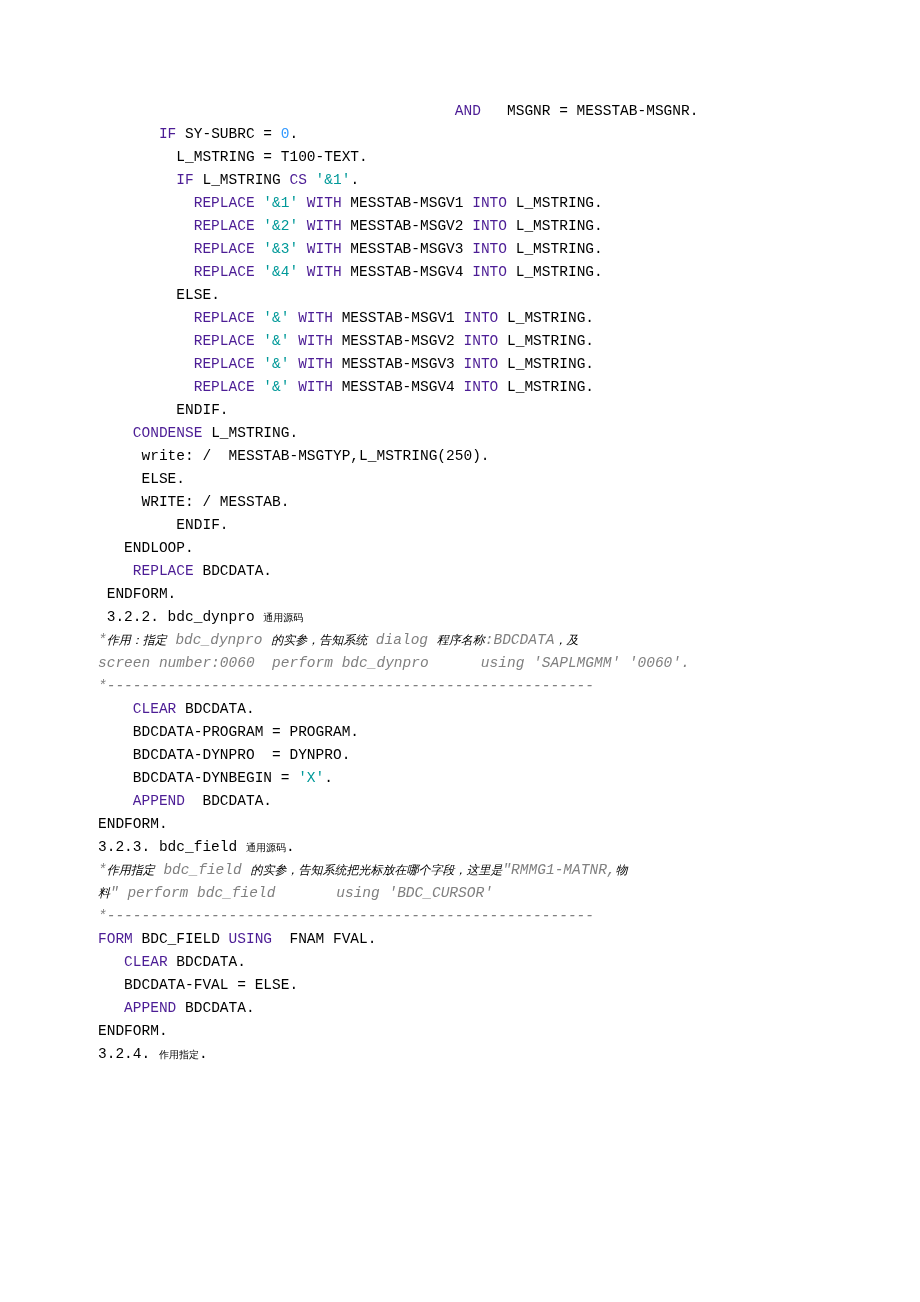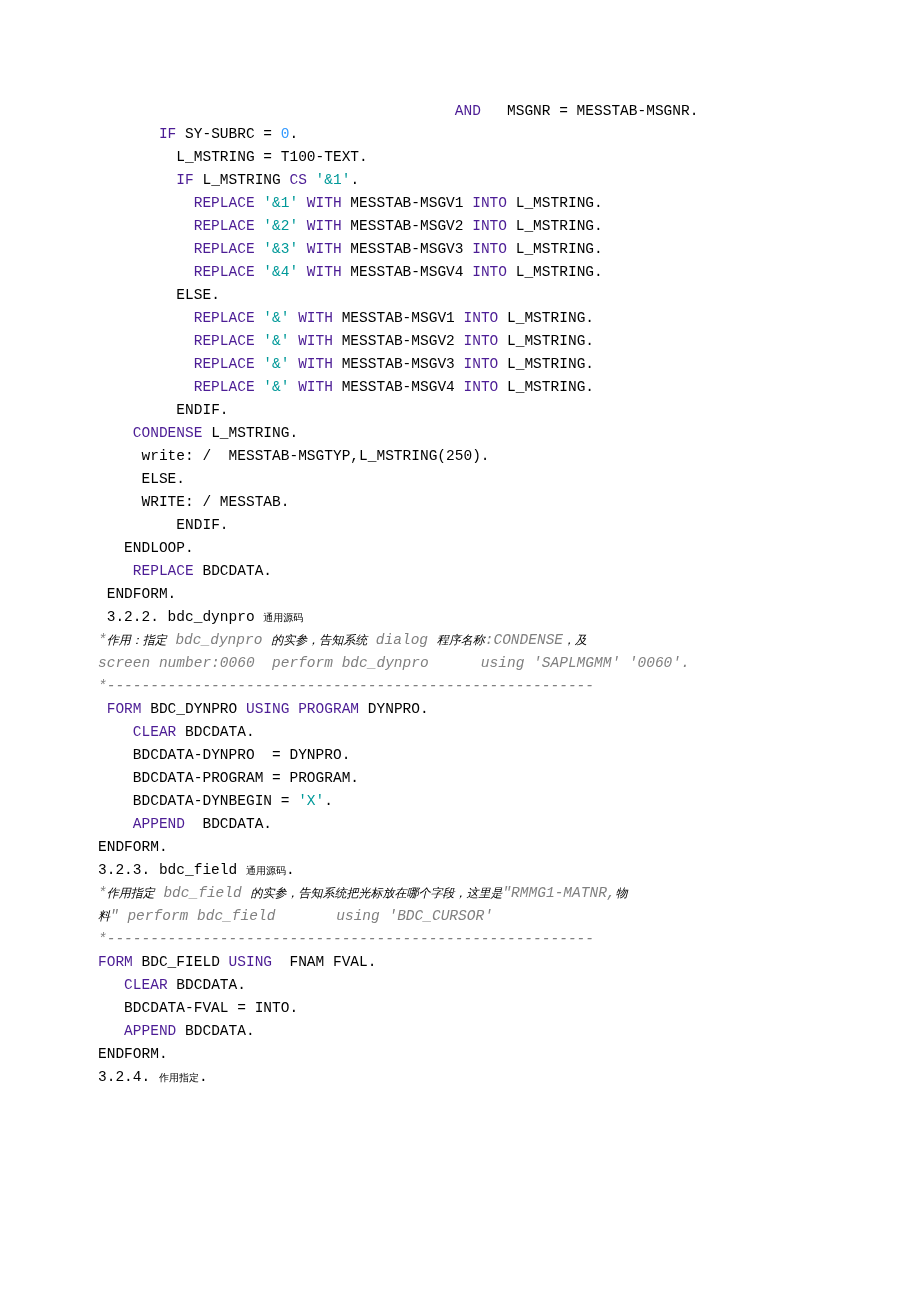--- a/index.html
+++ b/index.html
@@ -41,33 +41,32 @@
     <div class="line">         <span>ENDIF.</span></div>
     <div class="line">    <span class="kw">CONDENSE</span><span> L_MSTRING.</span></div>
     <div class="line">     <span>write: /  MESSTAB-MSGTYP,L_MSTRING(250).</span></div>
     <div class="line">     <span>ELSE.</span></div>
     <div class="line">     <span>WRITE: / MESSTAB.</span></div>
     <div class="line">         <span>ENDIF.</span></div>
     <div class="line">   <span>ENDLOOP.</span></div>
     <div class="line">    <span class="kw">REPLACE</span><span> BDCDATA.</span></div>
     <div class="line"> <span>ENDFORM.</span></div>
     <div class="line"> <span>3.2.2. bdc_dynpro </span><span class="cn">通用源码</span></div>
-    <div class="line"><span class="cm">*</span><span class="cncm">作用：指定</span><span class="cm"> bdc_dynpro </span><span class="cncm">的实参，告知系统</span><span class="cm"> dialog </span><span class="cncm">程序名称</span><span class="cm">:CONDENSE</span><span class="cncm">，及</span></div>
+    <div class="line"><span class="cm">*</span><span class="cncm">作用：指定</span><span class="cm"> bdc_dynpro </span><span class="cncm">的实参，告知系统</span><span class="cm"> dialog </span><span class="cncm">程序名称</span><span class="cm">:BDCDATA</span><span class="cncm">，及</span></div>
     <div class="line"><span class="cm">screen number:0060  perform bdc_dynpro      using 'SAPLMGMM' '0060'.</span></div>
     <div class="line"><span class="cm">*--------------------------------------------------------</span></div>
-    <div class="line"> <span class="kw">FORM</span><span> BDC_DYNPRO </span><span class="kw">USING</span><span> </span><span class="kw">PROGRAM</span><span> DYNPRO.</span></div>
     <div class="line">    <span class="kw">CLEAR</span><span> BDCDATA.</span></div>
+    <div class="line">    <span>BDCDATA-PROGRAM = PROGRAM.</span></div>
     <div class="line">    <span>BDCDATA-DYNPRO  = DYNPRO.</span></div>
-    <div class="line">    <span>BDCDATA-PROGRAM = PROGRAM.</span></div>
     <div class="line">    <span>BDCDATA-DYNBEGIN = </span><span class="str">'X'</span><span>.</span></div>
     <div class="line">    <span class="kw">APPEND</span><span>  BDCDATA.</span></div>
     <div class="line"><span>ENDFORM.</span></div>
     <div class="line"><span>3.2.3. bdc_field </span><span class="cn">通用源码</span><span>.</span></div>
     <div class="line"><span class="cm">*</span><span class="cncm">作用指定</span><span class="cm"> bdc_field </span><span class="cncm">的实参，告知系统把光标放在哪个字段，这里是</span><span class="cm">"RMMG1-MATNR,</span><span class="cncm">物</span></div>
     <div class="line"><span class="cncm">料</span><span class="cm">" perform bdc_field       using 'BDC_CURSOR'</span></div>
     <div class="line"><span class="cm">*--------------------------------------------------------</span></div>
     <div class="line"><span class="kw">FORM</span><span> BDC_FIELD </span><span class="kw">USING</span><span>  FNAM FVAL.</span></div>
     <div class="line">   <span class="kw">CLEAR</span><span> BDCDATA.</span></div>
-    <div class="line">   <span>BDCDATA-FVAL = INTO.</span></div>
+    <div class="line">   <span>BDCDATA-FVAL = ELSE.</span></div>
     <div class="line">   <span class="kw">APPEND</span><span> BDCDATA.</span></div>
     <div class="line"><span>ENDFORM.</span></div>
     <div class="line"><span>3.2.4. </span><span class="cn">作用指定</span><span>.</span></div>
   </div>
 
 </body></html>

